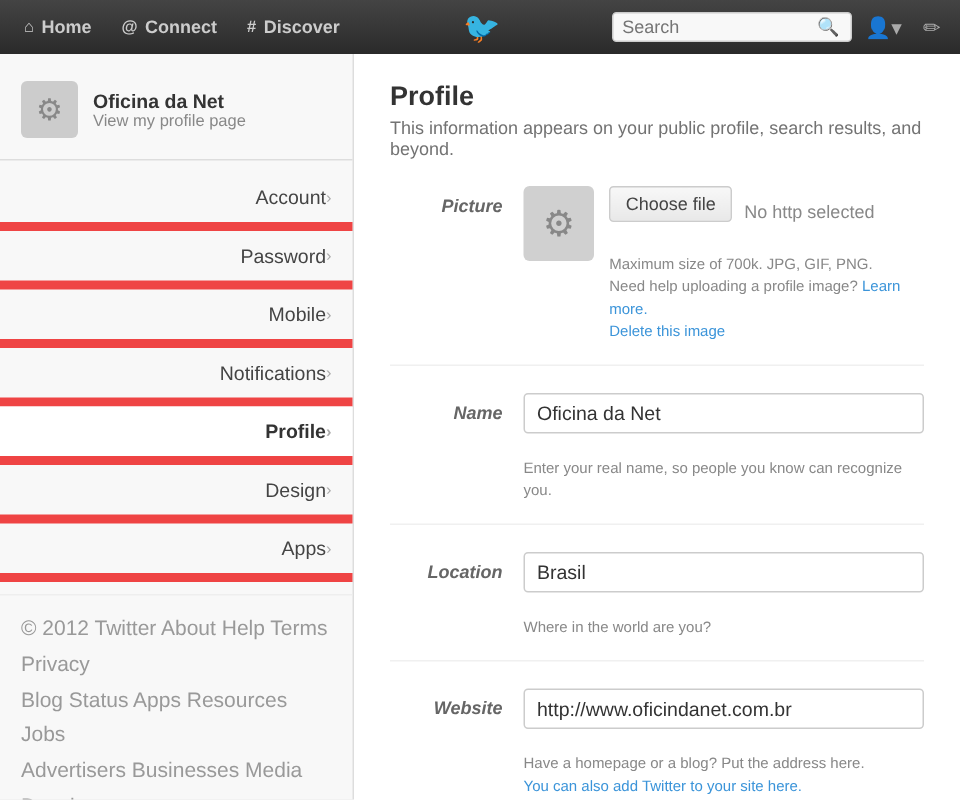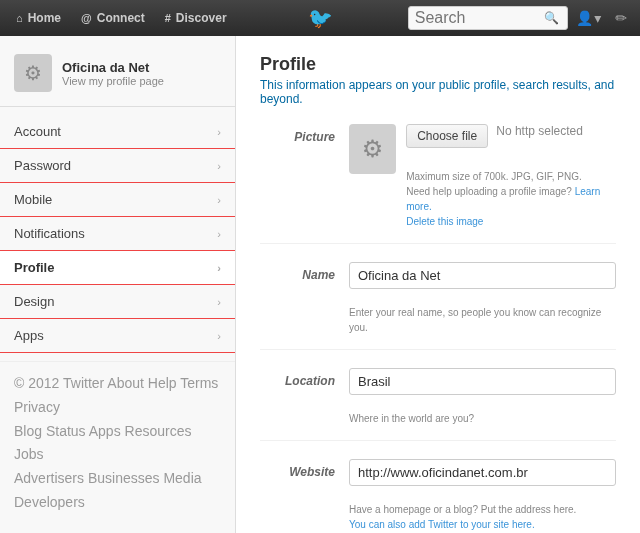--- a/index.html
+++ b/index.html
@@ -22,21 +22,21 @@
     }
     .nav-btn .icon { font-size: 11px; }
     .nav-center { flex: 1; display: flex; justify-content: center; }
     .twitter-bird { color: #55acee; font-size: 20px; }
     .search-box {
       display: flex; align-items: center;
       background: #f8f8f8; border: 1px solid #ccc; border-radius: 3px;
       padding: 2px 6px; width: 160px;
     }
     .search-box input {
-      border: none; background: none; font-size: 16px; outline: none; width: 130px;
+      border: none; background: none; font-size: 12px; outline: none; width: 130px;
     }
     .search-icon { color: #999; font-size: 12px; }
     .nav-icon-btn {
       background: none; border: none; color: #aaa; cursor: pointer; font-size: 14px; padding: 2px 5px;
     }
 
     
     #layout { display: flex; height: calc(533px - 36px); }
 
     
@@ -54,39 +54,39 @@
     }
     .profile-avatar {
       width: 38px; height: 38px; background: #ccc;
       border-radius: 4px; display: flex; align-items: center; justify-content: center;
       font-size: 20px; color: #888;
     }
     .profile-name { font-size: 13px; font-weight: bold; color: #333; }
     .profile-sub { font-size: 11px; color: #888; }
     .sidebar-menu { list-style: none; }
     .sidebar-item {
-      display: flex; align-items: center; justify-content: space-between;
+      display: flex; align-items: center; justify-content: flex-end;
       padding: 9px 14px;
       font-size: 13px; color: #444;
       cursor: pointer;
-      border-bottom: 1px solid #ef4444;
+      border-bottom: 6px solid #ef4444;
     }
     .sidebar-item.active { font-weight: bold; color: #333; background: #fff; }
     .sidebar-item .chevron { color: #aaa; font-size: 11px; }
     .sidebar-footer {
       padding: 10px 14px; font-size: 14px; color: #999; line-height: 1.7;
       border-top: 1px solid #eee; margin-top: 8px;
     }
 
     
     #main {
       flex: 1; padding: 18px 24px; overflow-y: auto; background: #fff;
     }
     .page-title { font-size: 18px; font-weight: bold; color: #333; margin-bottom: 3px; }
-    .page-subtitle { font-size: 12px; color: #0369a1; margin-bottom: 18px; }
+    .page-subtitle { font-size: 12px; color: #737373; margin-bottom: 18px; }
 
     .form-row {
       display: flex; align-items: flex-start;
       margin-bottom: 18px; padding-bottom: 14px;
       border-bottom: 1px solid #f0f0f0;
     }
     .form-label {
       width: 75px; min-width: 75px;
       font-size: 12px; font-weight: bold; color: #666;
       padding-top: 6px; text-align: right; margin-right: 14px; font-style: italic;
@@ -100,21 +100,21 @@
     .form-hint a { color: #3b94d9; text-decoration: none; }
 
     
     .picture-container { display: flex; align-items: flex-start; gap: 10px; }
     .picture-thumb {
       width: 50px; height: 50px; background: #d0d0d0;
       border-radius: 4px; display: flex; align-items: center; justify-content: center;
       font-size: 24px; color: #888;
     }
     .picture-controls { display: flex; flex-direction: column; }
-    .picture-file-row { display: flex; align-items: flex-start; gap: 8px; margin-bottom: 5px; }
+    .picture-file-row { display: flex; align-items: flex-end; gap: 8px; margin-bottom: 5px; }
     .choose-file-btn {
       padding: 4px 10px; font-size: 12px;
       background: linear-gradient(to bottom, #f8f8f8, #e8e8e8);
       border: 1px solid #ccc; border-radius: 3px;
       cursor: pointer; color: #444;
     }
     .no-file-text { font-size: 12px; color: #888; }
 
     
     .form-field textarea {

